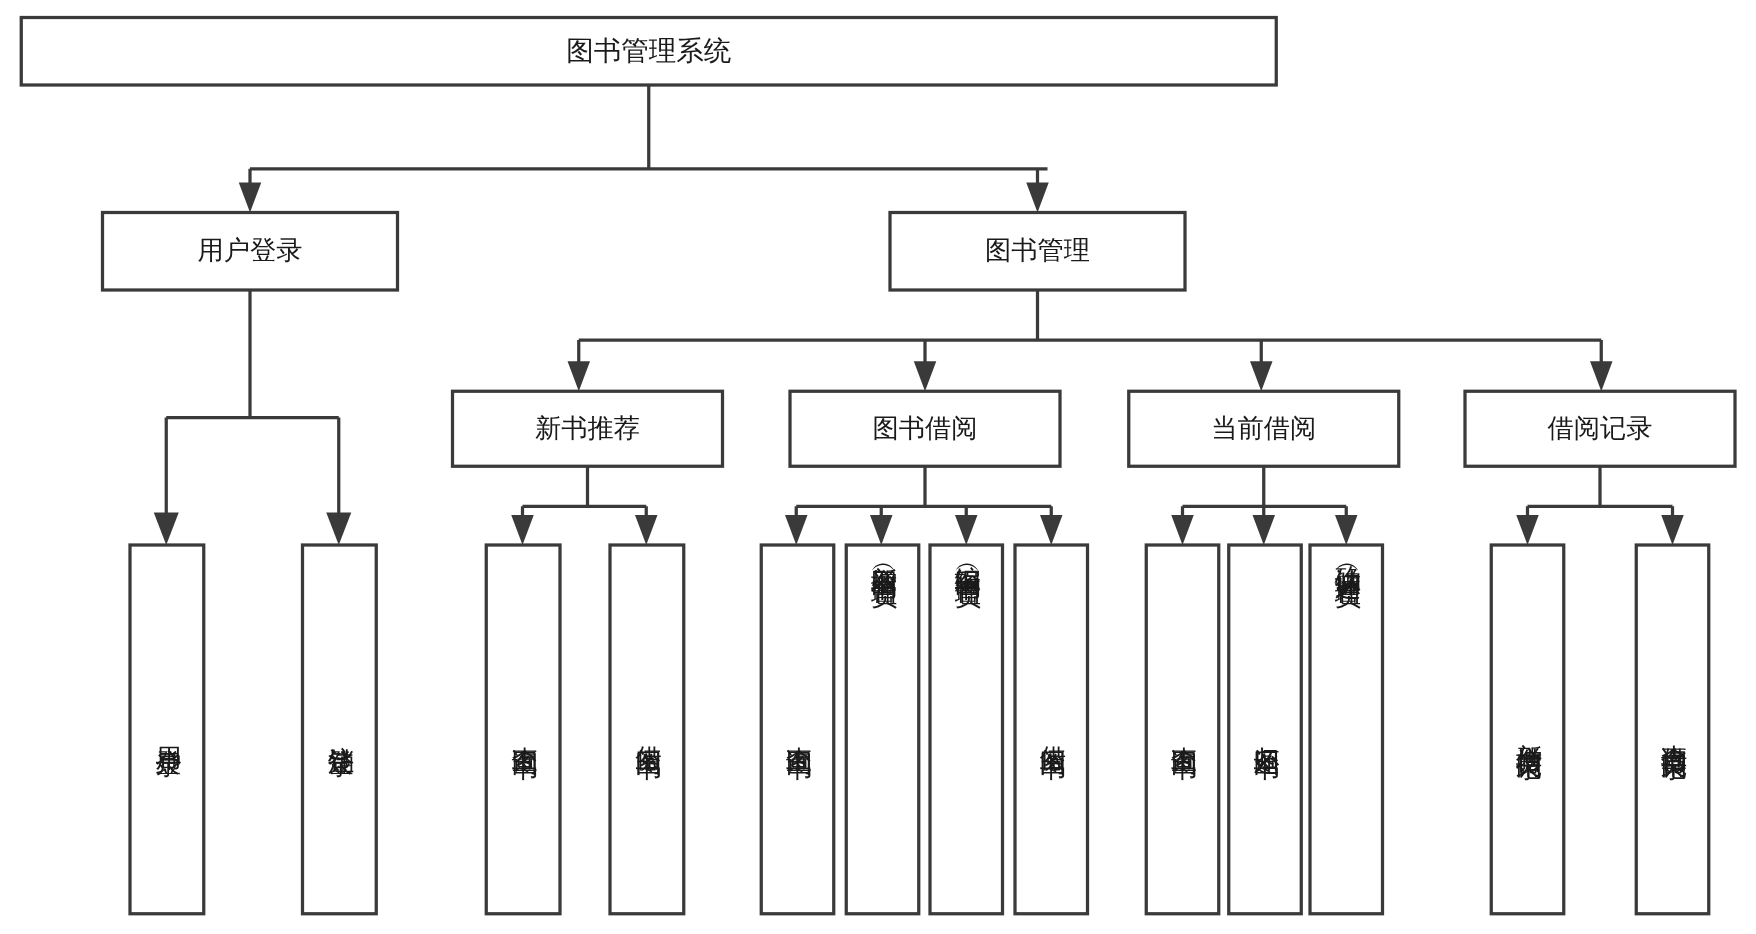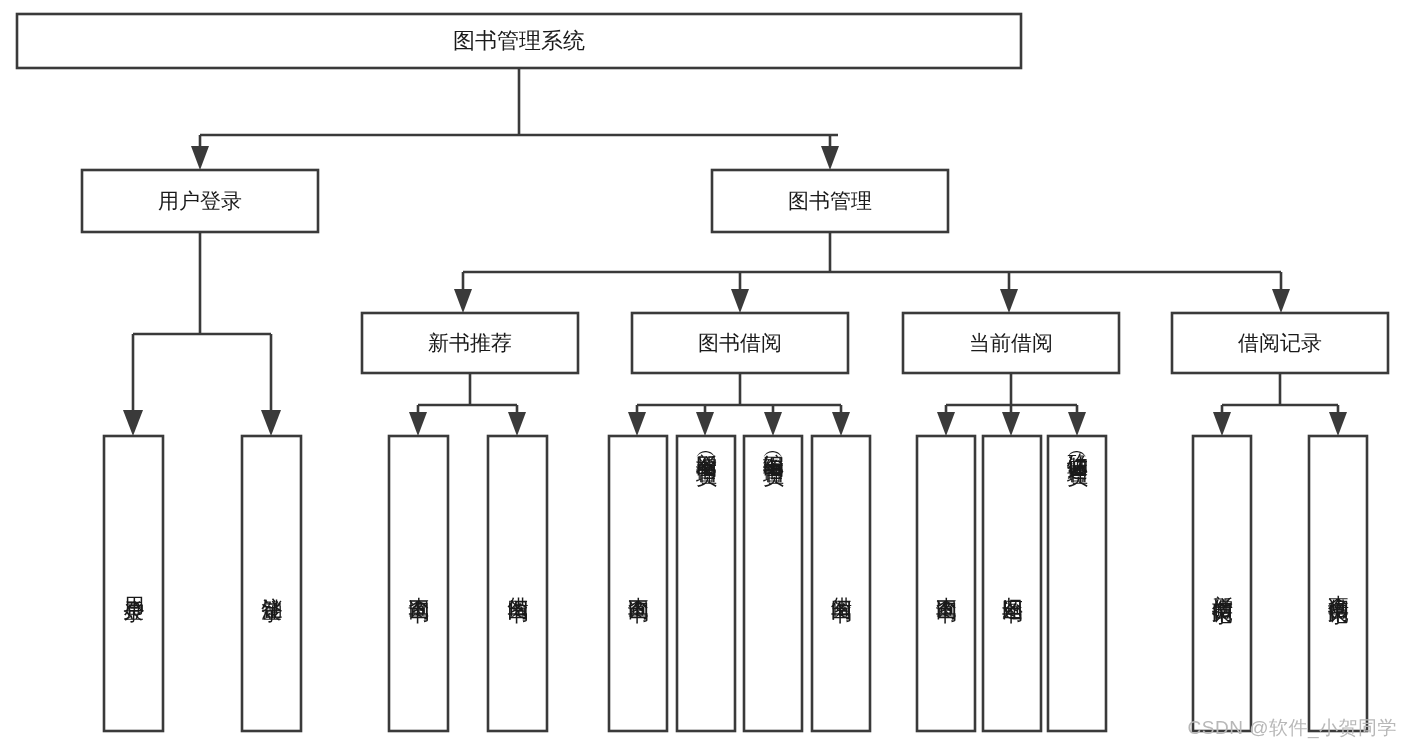--- a/index.html
+++ b/index.html
@@ -270,15 +270,14 @@
   <div class="leaf-label-wrap" style="left:1048px; top:436px; width:58px; height:295px; align-items:flex-start;">
     <span class="leaf-label">确认归还（管理员）</span>
   </div>
   <div class="leaf-label-wrap" style="left:1193px; top:436px; width:58px; height:295px;">
     <span class="leaf-label">新增借阅记录</span>
   </div>
   <div class="leaf-label-wrap" style="left:1309px; top:436px; width:58px; height:295px;">
     <span class="leaf-label">查询借阅记录</span>
   </div>
 
-  <div class="watermark">CSDN @软件_小贺同学</div>
 
 </div>
 
 </body></html>

